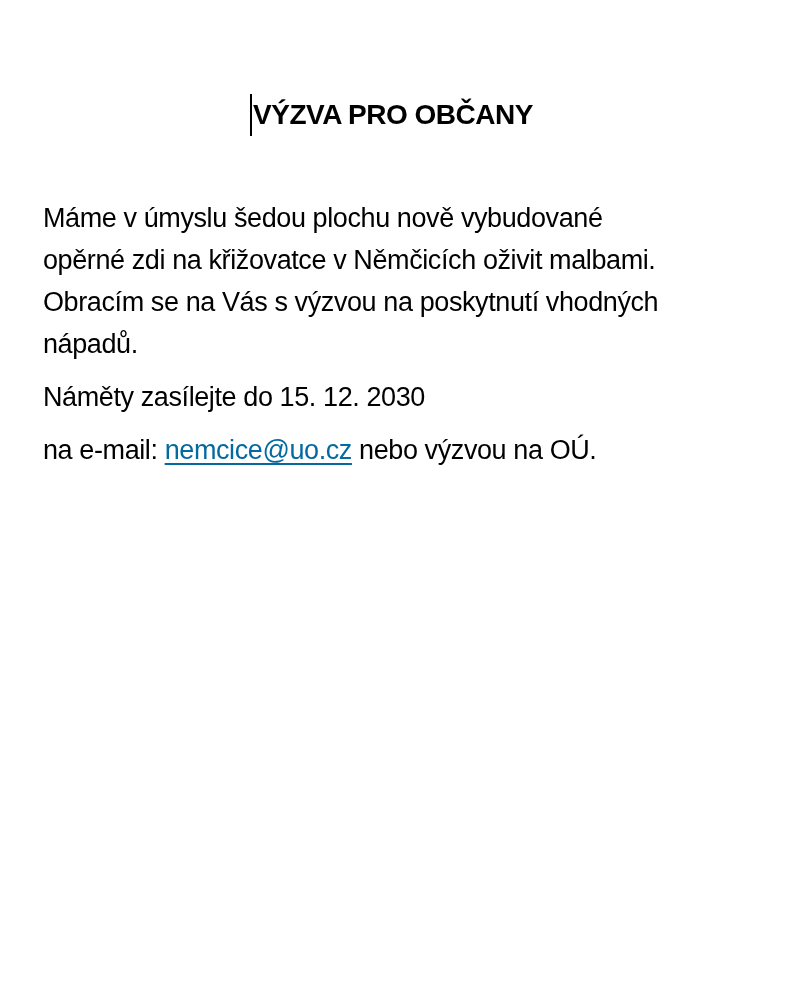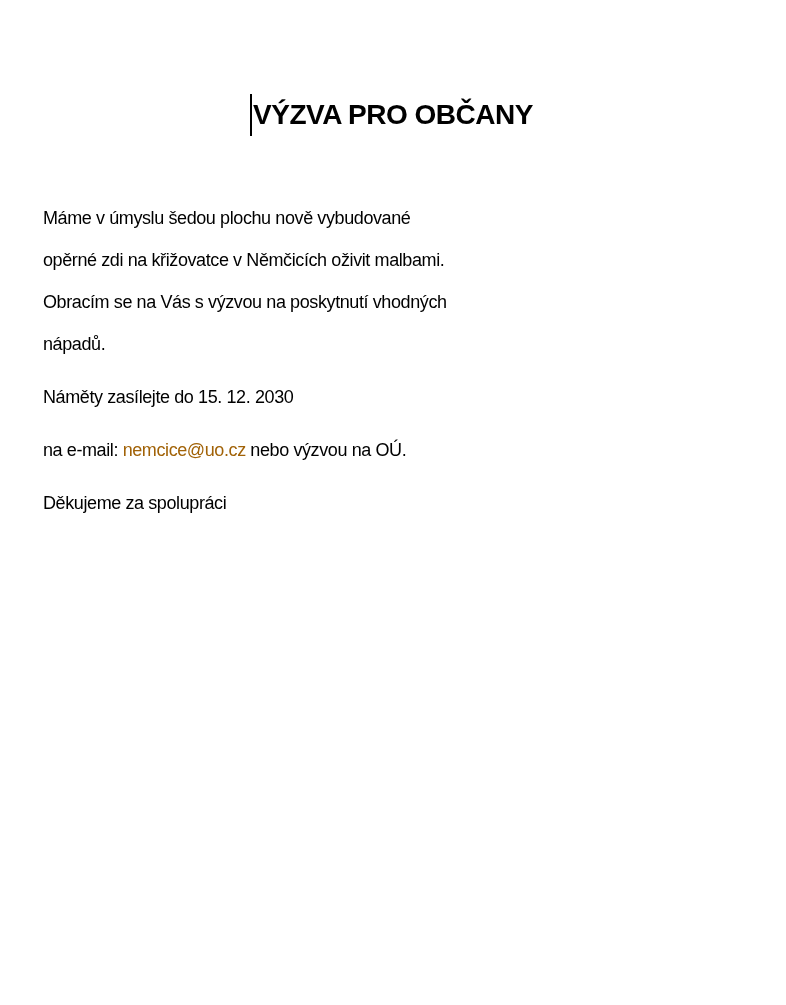--- a/index.html
+++ b/index.html
@@ -37,28 +37,29 @@
     left: -3px;
     top: -1px;
     width: 1.5px;
     height: 42px;
     background: #000000;
   }
   .content {
     margin: 62px 40px 0 43px;
   }
   .content p {
-    font-size: 18px;
+    font-size: 27px;
     line-height: 42px;
     letter-spacing: -0.4px;
     white-space: pre-line;
     margin: 0 0 11px 0;
   }
   .email-link {
-    color: #a16207;
+    color: #0369a1;
+    text-decoration: underline;
     text-decoration-thickness: 2px;
     text-underline-offset: 4px;
     cursor: pointer;
   }
 </style>
 </head>
 <body>
 
 <div class="page">
 
@@ -72,16 +73,15 @@
   <div class="content">
     <p>Máme v úmyslu šedou plochu nově vybudované
 opěrné zdi na křižovatce v Němčicích oživit malbami.
 Obracím se na Vás s výzvou na poskytnutí vhodných
 nápadů.</p>
 
     <p>Náměty zasílejte do 15. 12. 2030</p>
 
     <p><span>na e-mail: </span><a class="email-link">nemcice@uo.cz</a><span> nebo výzvou na OÚ.</span></p>
 
-    <p>Děkujeme za spolupráci</p>
   </div>
 
 </div>
 
 </body></html>

